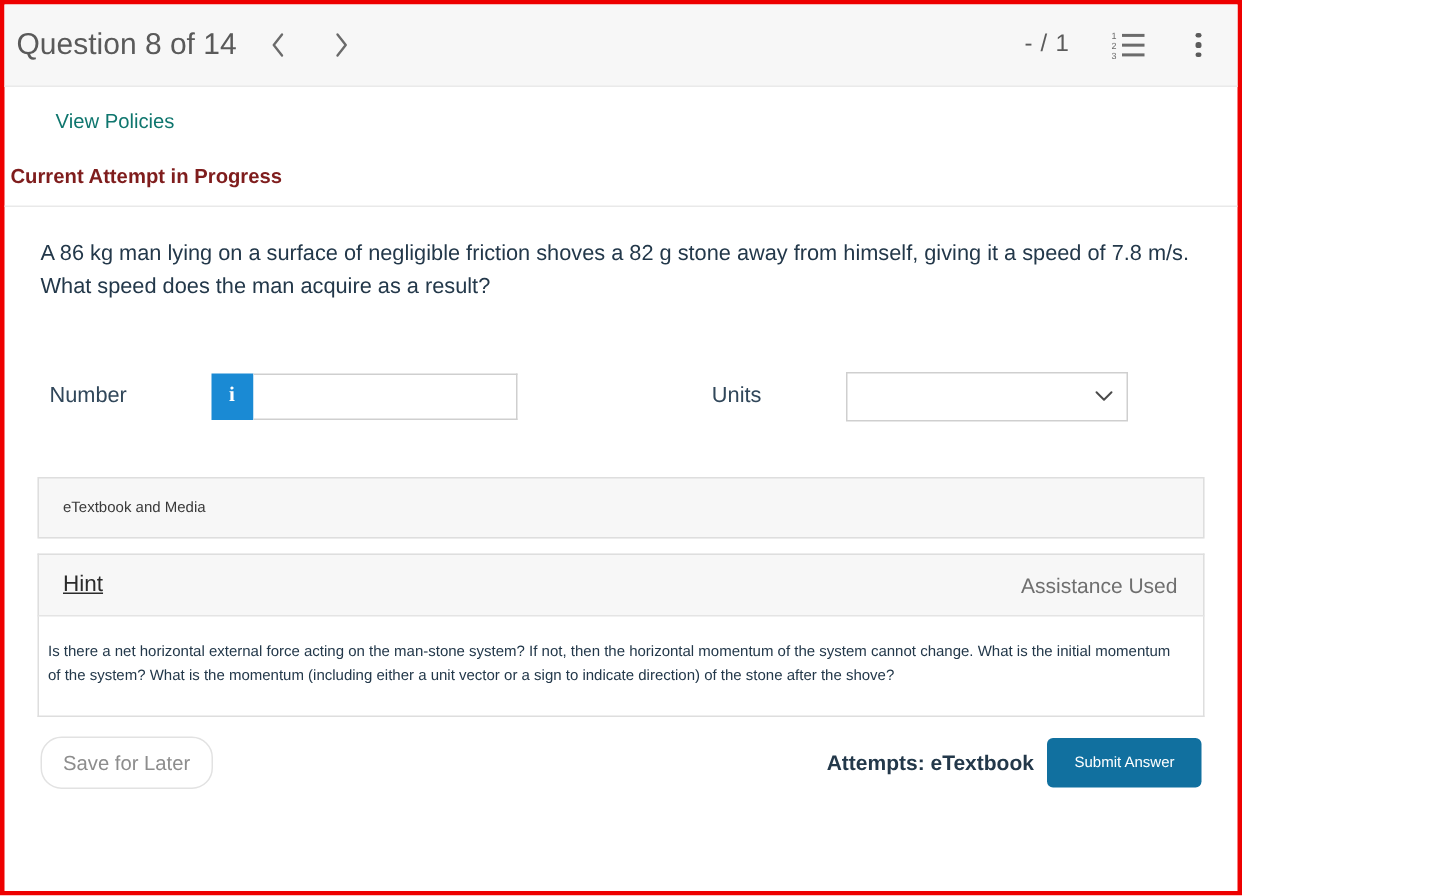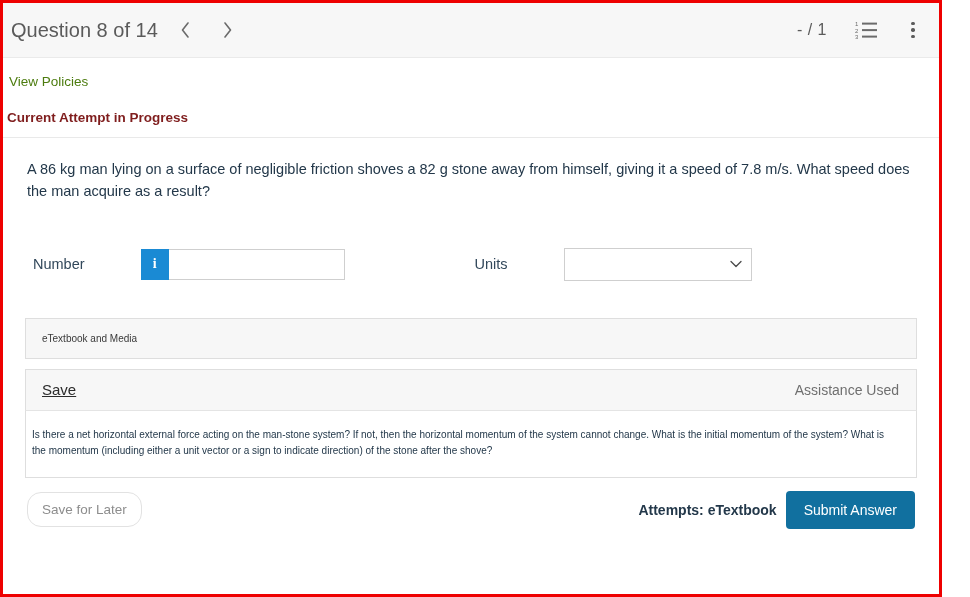--- a/index.html
+++ b/index.html
@@ -3,21 +3,21 @@
 <meta charset="utf-8">
 <style>
   * { box-sizing: border-box; margin: 0; padding: 0; }
   html, body {
     width: 970px; height: 597px;
     font-family: "Liberation Sans", sans-serif;
     background: #ffffff;
     overflow: hidden;
   }
   .frame {
-    width: 942px; height: 597px;
+    width: 828px; height: 597px;
     border: 3px solid #ee0000;
     background: #ffffff;
     display: flex; flex-direction: column;
     position: relative;
   }
 
   
   .qheader {
     height: 55px;
     background: #f7f7f7;
@@ -53,23 +53,24 @@
   }
   .dotsicon i { width: 3.5px; height: 3.5px; border-radius: 50%; background: #5b5b5b; display: block; }
 
   
   .policies {
     padding: 14px 0 0 6px;
     flex: none;
   }
   .policies a {
     font-size: 13.5px;
-    color: #4d7c0f;
+    color: #0f766e;
     text-decoration: none;
     cursor: pointer;
+    margin-left: 28px;
   }
   .attempt {
     padding: 20px 0 12px 4px;
     font-size: 13.5px;
     font-weight: bold;
     color: #7f1d1d;
     border-bottom: 1px solid #e9e9e9;
     flex: none;
   }
 
@@ -197,21 +198,21 @@
   .attempts {
     margin-left: auto;
     font-size: 14px;
     font-weight: bold;
     color: #23384a;
     margin-right: 9px;
     white-space: nowrap;
   }
   .submit {
     font-family: "Liberation Sans", sans-serif;
-    font-size: 14px;
+    font-size: 10px;
     color: #ffffff;
     background: #11709f;
     border: none;
     border-radius: 4px;
     padding: 11px 18px;
     cursor: pointer;
     white-space: nowrap;
   }
 </style>
 </head>
@@ -288,21 +289,21 @@
         </svg>
       </span>
     </div>
 
     <div class="panels">
       <div class="panel panel-etext">
         <span>eTextbook and Media</span>
       </div>
 
       <div class="panel-hint">
-        <span class="hintlink">Save</span>
+        <span class="hintlink">Hint</span>
         <span class="assist">Assistance Used</span>
       </div>
 
       <div class="hintbody">Is there a net horizontal external force acting on the man-stone system? If not, then the horizontal momentum of the system cannot change. What is the initial momentum of the system? What is the momentum (including either a unit vector or a sign to indicate direction) of the stone after the shove?</div>
     </div>
 
     <div class="footer">
       <button class="savelater">Save for Later</button>
       <span class="attempts">Attempts: eTextbook</span>
       <button class="submit">Submit Answer</button>

